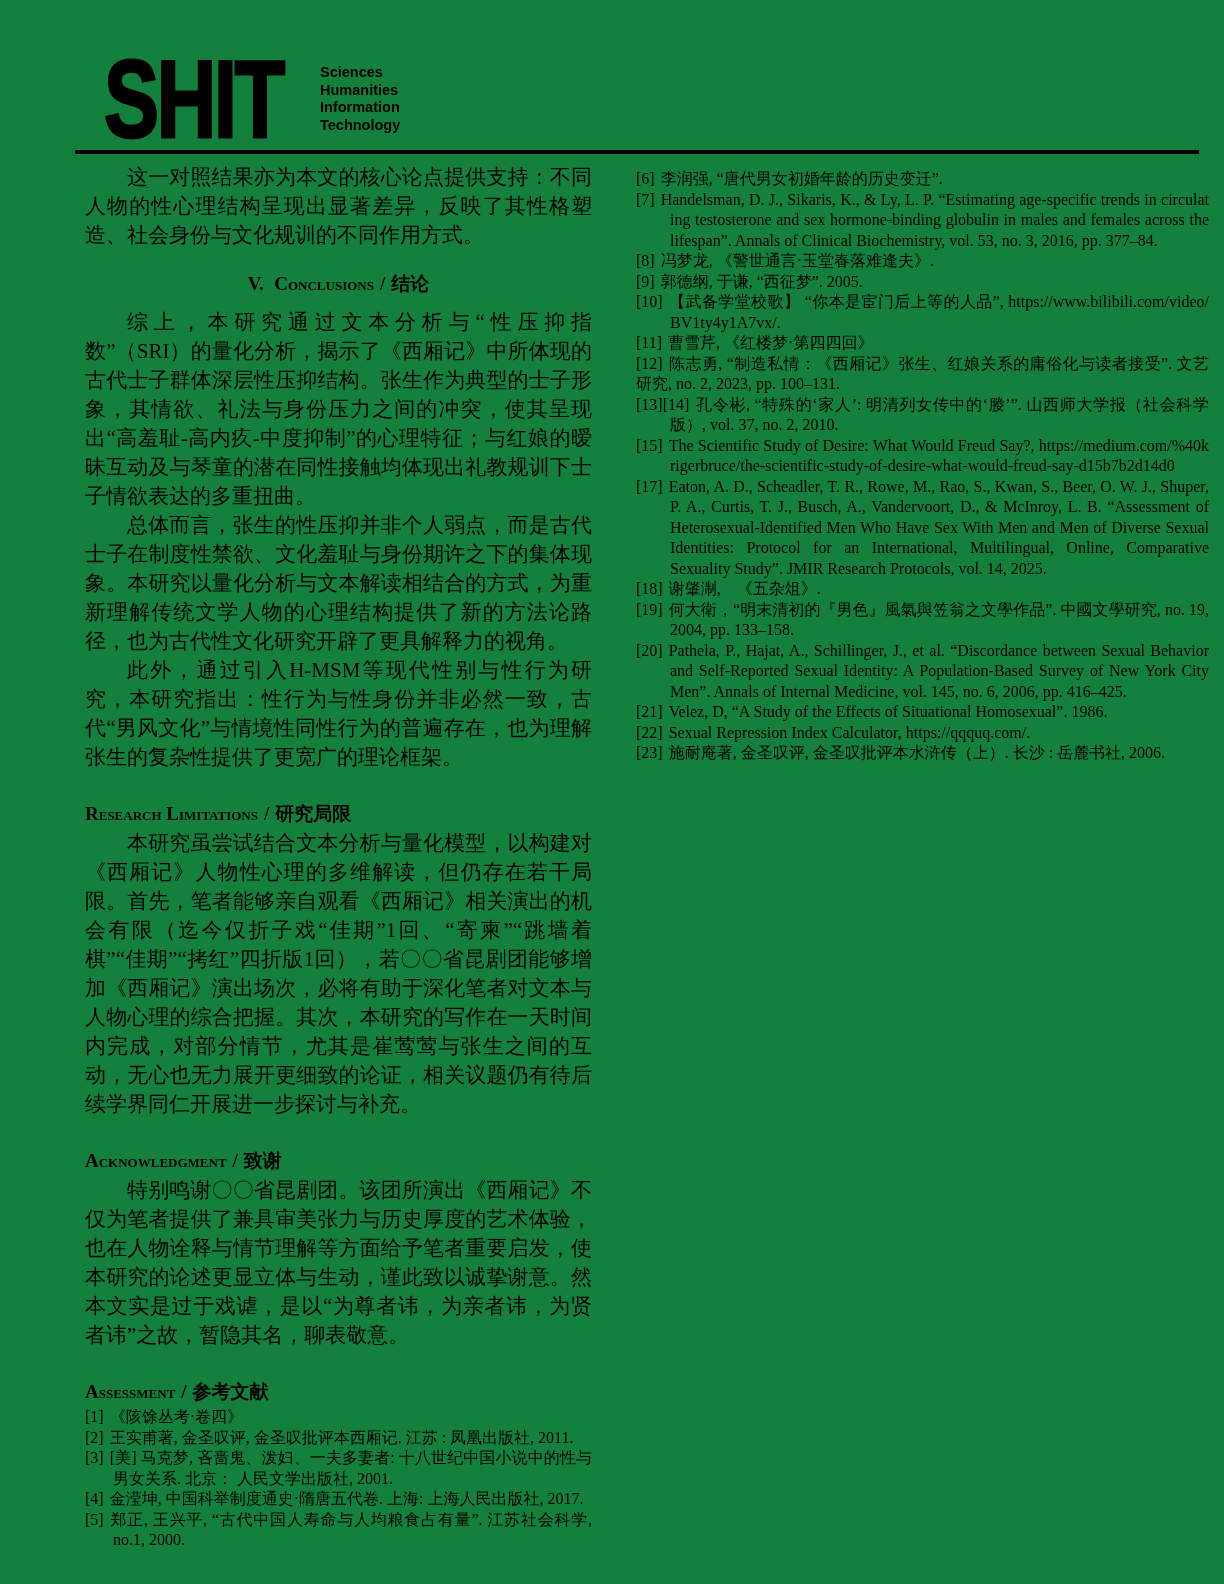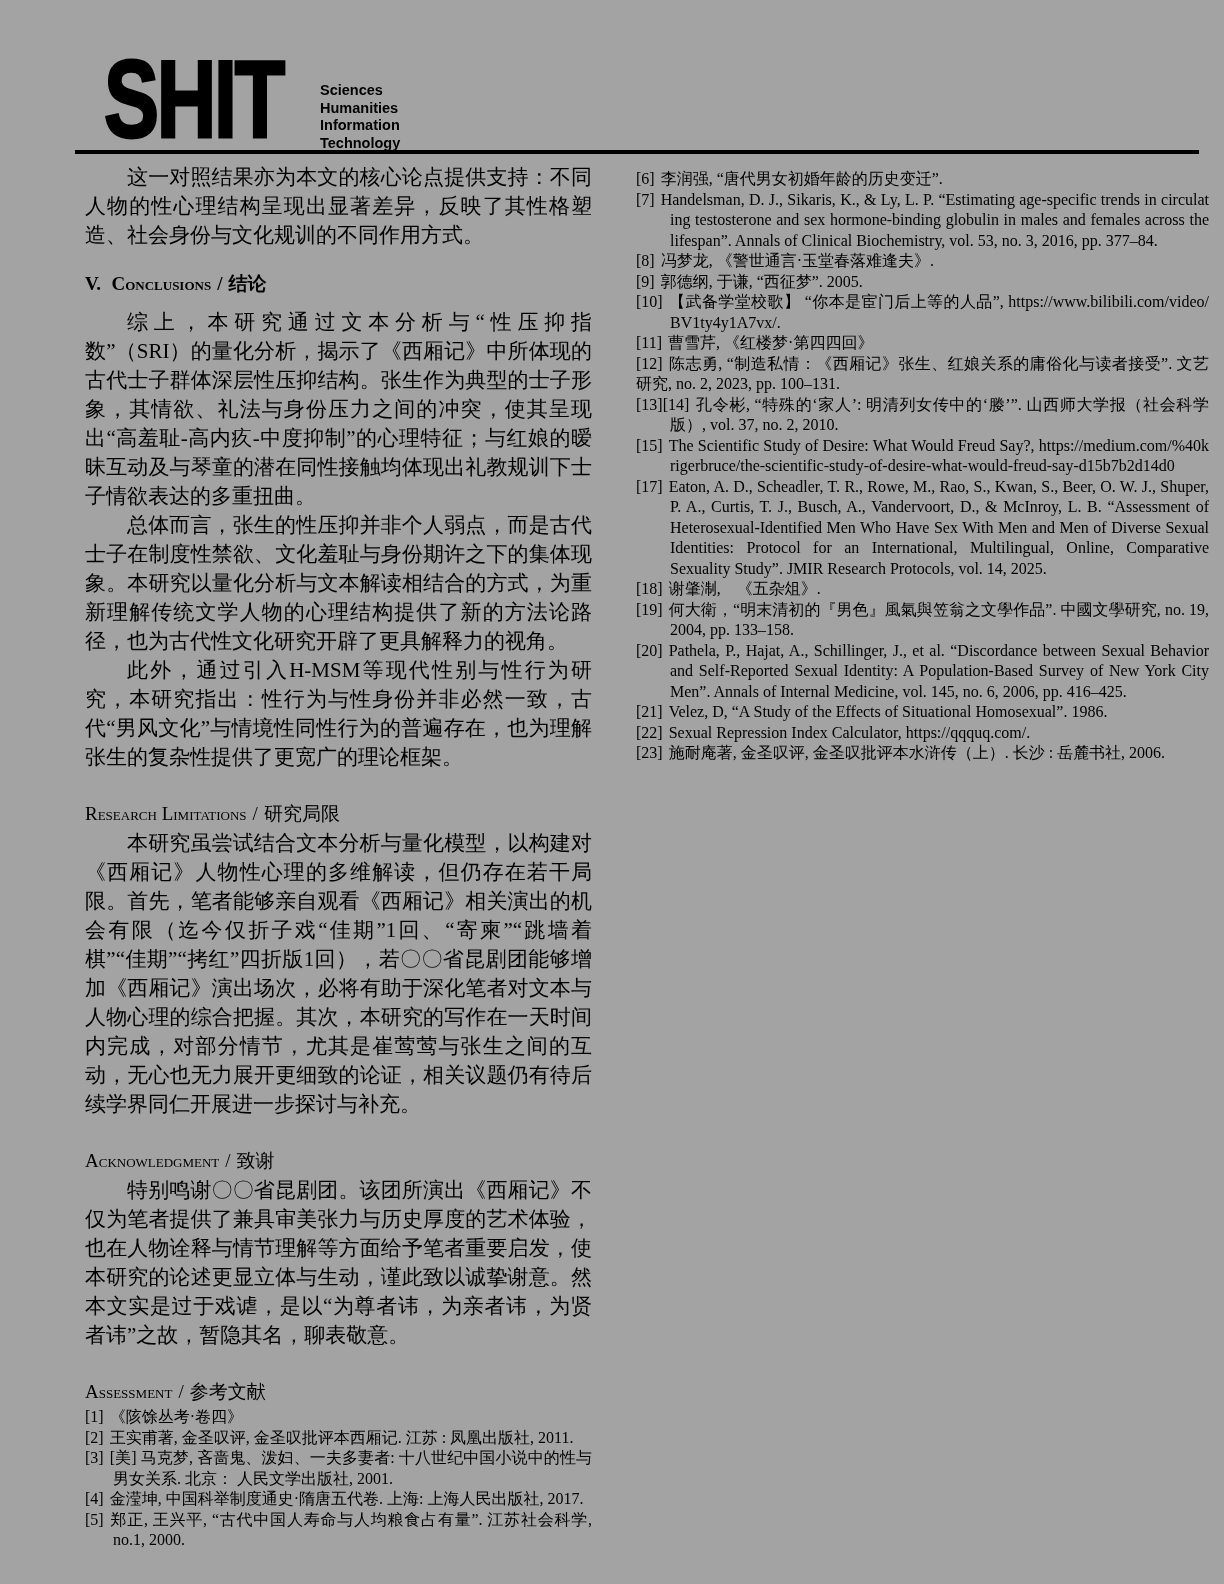--- a/index.html
+++ b/index.html
@@ -1,46 +1,46 @@
 <!DOCTYPE html>
 <html><head>
 <meta charset="utf-8">
 <style>
   html,body{margin:0;padding:0;background:#ffffff;}
   body{width:1224px;height:1584px;position:relative;color:#000;
        font-family:"Liberation Serif","DejaVu Serif",serif;
        -webkit-font-smoothing:antialiased;}
-  .page{position:absolute;inset:0;background:#a3a3a3;overflow:hidden;}
+  .page{position:absolute;inset:0;background:#15803d;overflow:hidden;}
 
   
   .logo-shit{position:absolute;left:104px;top:44px;
     font-family:"Liberation Sans","DejaVu Sans",sans-serif;
     font-weight:bold;font-size:110px;line-height:1;letter-spacing:-3px;
     transform:scaleX(0.75);transform-origin:left top;
     -webkit-text-stroke:3px #000;}
   .tagline{position:absolute;left:320px;top:64px;
     font-family:"Liberation Sans","DejaVu Sans",sans-serif;
-    font-weight:bold;font-size:14.5px;line-height:17.5px;margin-top:18px;}
+    font-weight:bold;font-size:14.5px;line-height:17.5px;}
   .stamp{position:absolute;left:1000px;top:58px;width:90px;text-align:center;}
   .stamp svg{display:block;margin:0 auto;}
   .stamp-label{font-family:"Liberation Sans","DejaVu Sans",sans-serif;
     font-weight:bold;font-size:16px;line-height:16px;margin-top:-2px;}
   .header-rule{position:absolute;left:75px;top:150px;width:1124px;height:4px;
     background:linear-gradient(#000 0 45%,#8a8a8a 45% 62%,#000 62% 100%);}
 
   
   .col{position:absolute;text-align:justify;}
   .col-left{left:85px;top:163px;width:507px;}
   .col-right{left:636px;top:167px;width:573px;}
 
   .para{margin:0;font-size:21px;line-height:29px;text-indent:2em;
         text-align:justify;}
-  .center-heading{margin:22px 0 12px;text-align:left;font-weight:bold;
+  .center-heading{margin:22px 0 12px;text-align:center;font-weight:bold;
         font-size:19px;line-height:24px;text-indent:0;}
-  .side-heading{margin:30px 0 3px;text-align:left;font-weight:normal;
+  .side-heading{margin:30px 0 3px;text-align:left;font-weight:bold;
         font-size:19px;line-height:24px;text-indent:0;}
   .sc{font-variant:small-caps;}
   .hnum{margin-right:0.55em;}
   .hsep{margin:0 6px;}
 
   
   ol.refs{list-style:none;margin:2px 0 0;padding:0;
         font-size:16px;line-height:20.5px;}
   ol.refs li{margin:0;text-align:justify;}
   .col-left ol.refs li{padding-left:28px;text-indent:-28px;}

